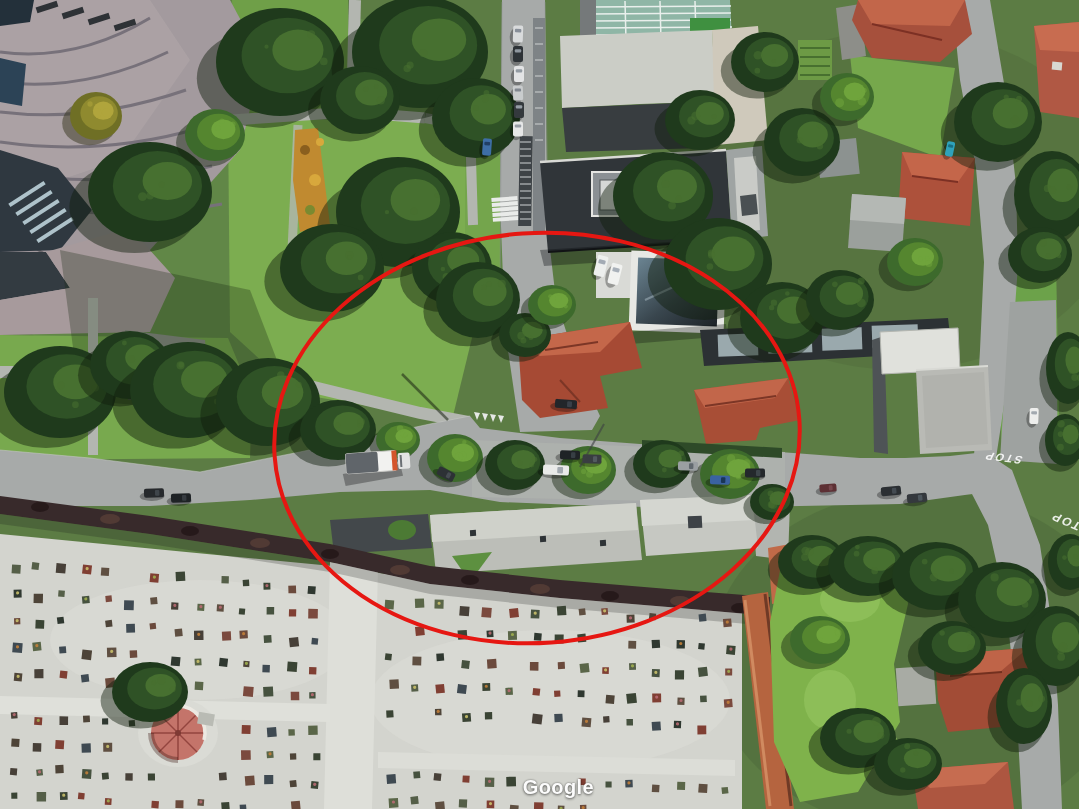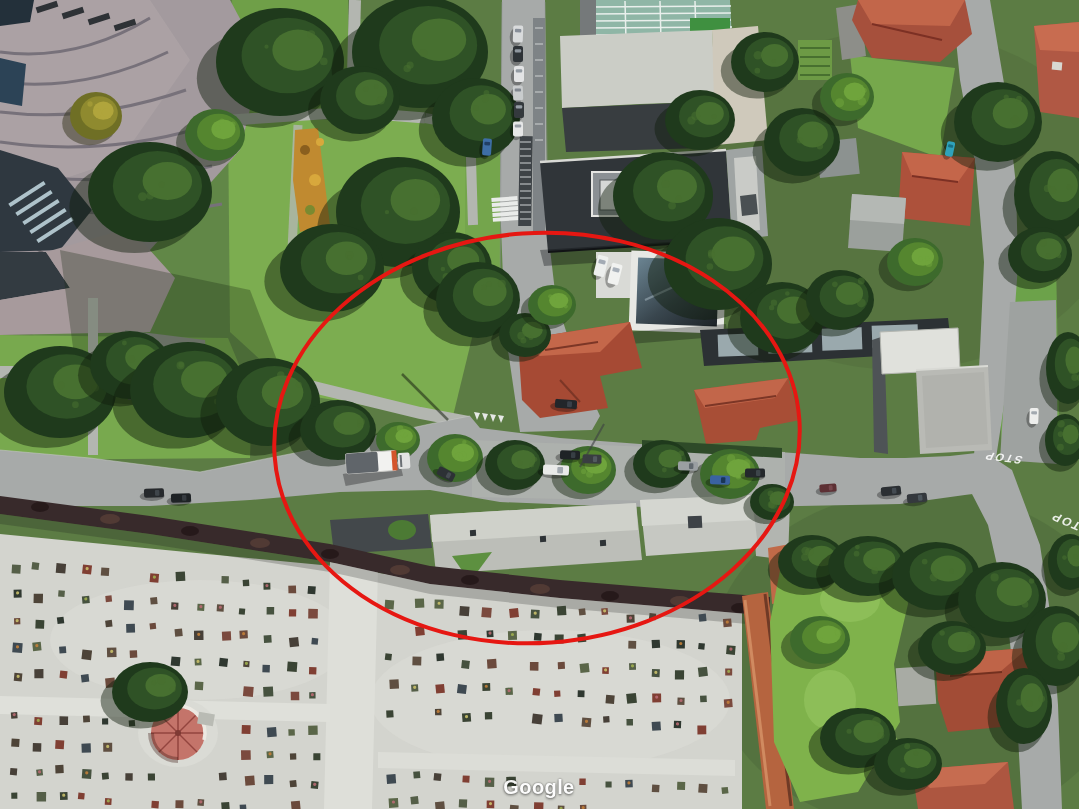--- a/index.html
+++ b/index.html
@@ -3,21 +3,21 @@
 <meta charset="utf-8">
 <style>
   html,body{margin:0;padding:0;background:#222;}
   #stage{
     position:relative;width:1079px;height:809px;overflow:hidden;
     background:#5c7c44;font-family:"Liberation Sans",sans-serif;cursor:grab;
   }
   #stage svg{position:absolute;left:0;top:0;}
   .overlay{position:absolute;z-index:5;pointer-events:none;}
   .watermark{
-    left:484px;top:776px;width:110px;text-align:center;
+    left:484px;top:776px;width:110px;text-align:right;
     color:#fff;font-size:20px;font-weight:700;letter-spacing:.4px;
     text-shadow:0 1px 3px rgba(0,0,0,.55), 0 0 2px rgba(0,0,0,.4);
     opacity:.95;
   }
   .roadpaint{
     color:rgba(255,255,255,.88);font-weight:700;white-space:nowrap;
   }
   .roadpaint.rp1{
     left:984px;top:452px;font-size:11px;letter-spacing:2px;
     transform:rotate(187deg) skewX(-18deg);

